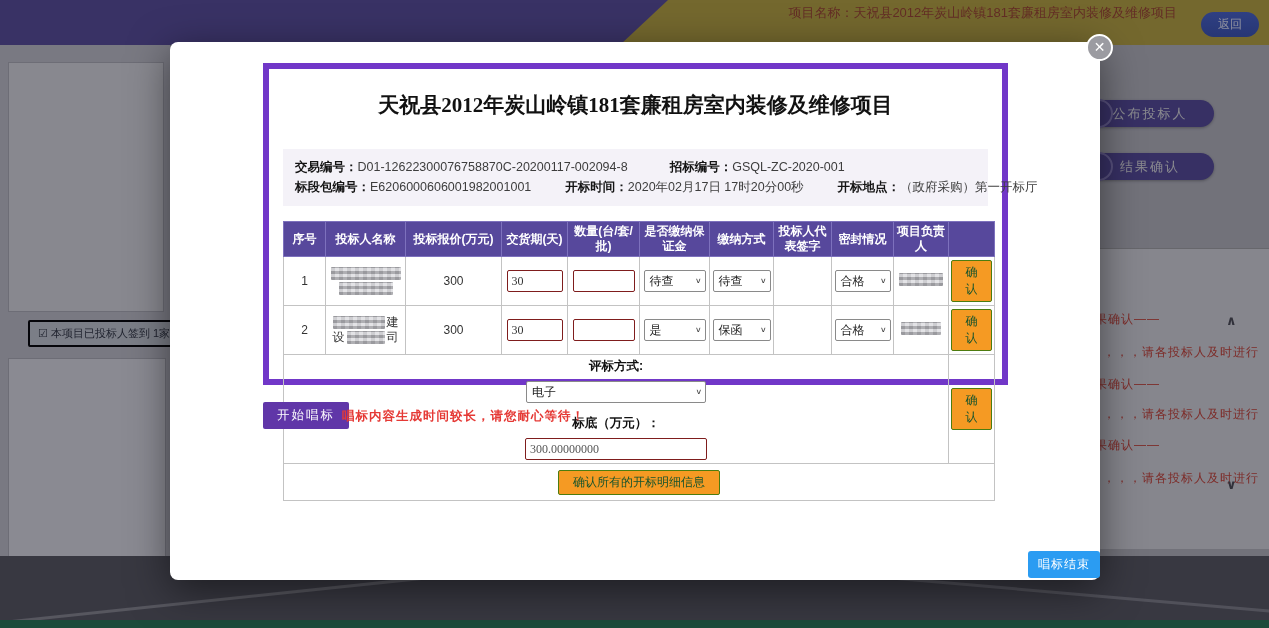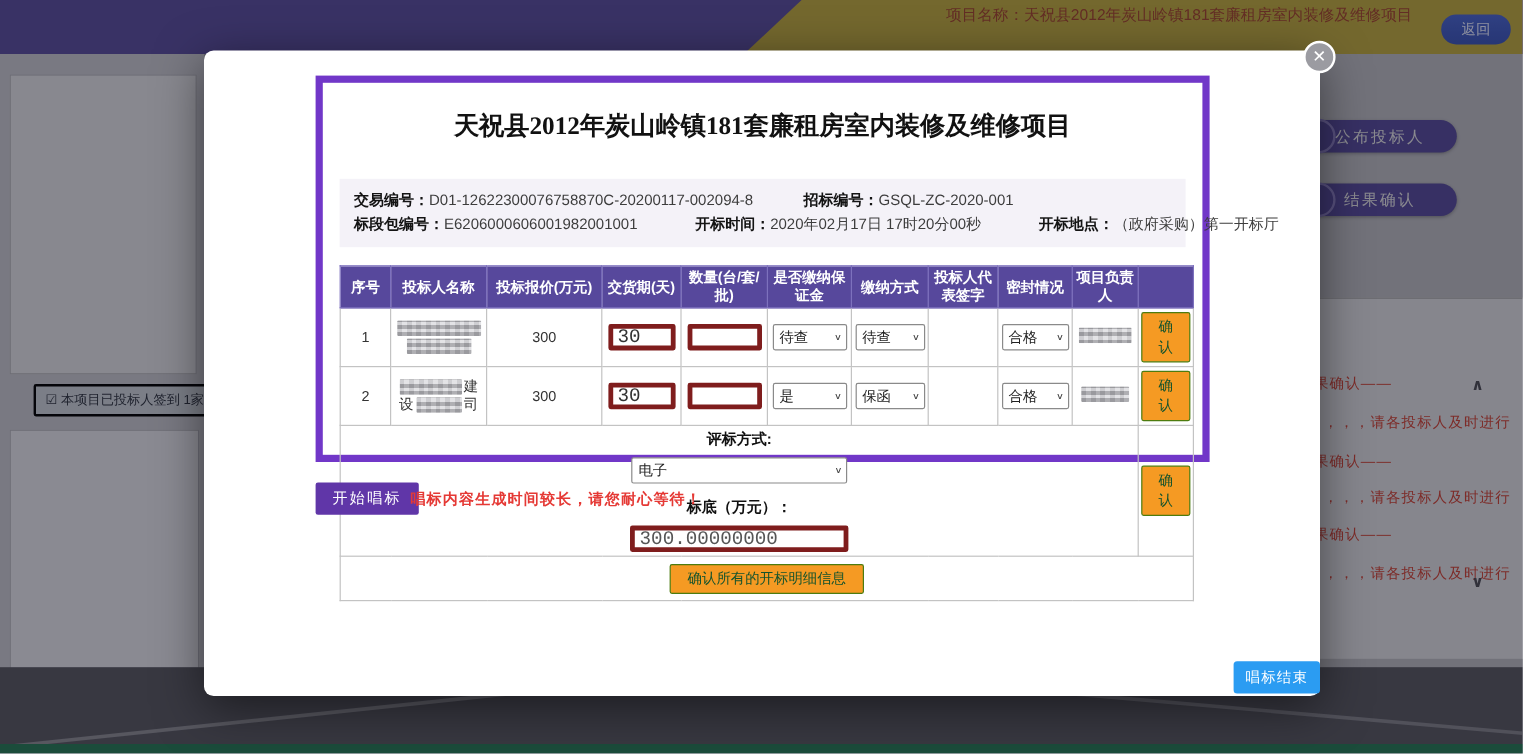--- a/index.html
+++ b/index.html
@@ -49,21 +49,21 @@
   .info-line{display:flex;gap:42px;margin:3px 0;white-space:nowrap;}
   .info-line b{color:#141414;}
   .info-line .grp span{color:#3d3d3d;}
 
   table.bid{margin:15px 14px 0;width:705px;border-collapse:collapse;table-layout:fixed;}
   table.bid th{background:#57489c;color:#fff;font-size:12px;font-weight:bold;border:1px solid #7d71bd;padding:2px 1px;line-height:1.25;height:30px;}
   table.bid td{border:1px solid #c3c3c3;text-align:center;font-size:12px;color:#333;padding:3px 2px;height:32px;vertical-align:middle;}
 
   .sel{display:inline-flex;align-items:center;justify-content:space-between;border:1px solid #8a8a8a;background:#fff;height:22px;padding:0 3px 0 5px;font-size:12px;color:#222;border-radius:2px;box-sizing:border-box;cursor:pointer;}
   .sel .chev{font-size:9px;color:#444;margin-left:3px;transform:scaleY(.8);}
-  .inp{height:22px;border:4px solid #7f1d1d;font-size:16px;padding:0 4px;color:#333;border-radius:2px;box-sizing:border-box;font-family:Liberation Mono, monospace;}
+  .inp{height:22px;border:1px solid #7f1d1d;font-size:12px;padding:0 4px;color:#333;border-radius:2px;box-sizing:border-box;font-family:Liberation Serif, serif;}
 
   .mz{display:inline-block;height:13px;border-radius:1px;
       background-image:repeating-linear-gradient(0deg,rgba(120,120,125,.45) 0 3px,rgba(235,235,238,.45) 3px 6px),
                        repeating-linear-gradient(90deg,#b6b6ba 0 4px,#dcdcdf 4px 8px);}
   .namewrap{display:flex;flex-direction:column;gap:2px;align-items:center;font-size:12px;color:#333;line-height:13px;}
   .mrow{display:flex;align-items:center;gap:2px;}
 
   .btn-orange{background:#f59a23;border:1px solid #4d7c0f;color:#14532d;font-size:12px;padding:3px 9px;border-radius:2px;cursor:pointer;font-family:"Liberation Sans",sans-serif;}
   .eval-cell{text-align:center;}
   .eval-flex{display:flex;align-items:center;justify-content:center;gap:6px;white-space:nowrap;flex-direction:column;}
@@ -126,21 +126,21 @@
     <div class="close-btn">✕</div>
 
     <div class="pbox">
       <div class="pbox-title">天祝县2012年炭山岭镇181套廉租房室内装修及维修项目</div>
 
       <div class="info-panel">
         <div class="info-line">
           <span class="grp"><b>交易编号：</b><span>D01-12622300076758870C-20200117-002094-8</span></span>
           <span class="grp"><b>招标编号：</b><span>GSQL-ZC-2020-001</span></span>
         </div>
-        <div class="info-line" style="gap:48px;">
+        <div class="info-line" style="gap:34px;">
           <span class="grp"><b>标段包编号：</b><span>E6206000606001982001001</span></span>
           <span class="grp"><b>开标时间：</b><span>2020年02月17日 17时20分00秒</span></span>
           <span class="grp"><b>开标地点：</b><span>（政府采购）第一开标厅</span></span>
         </div>
       </div>
 
       <table class="bid">
         <colgroup>
           <col style="width:42px">
             <col style="width:80px">

